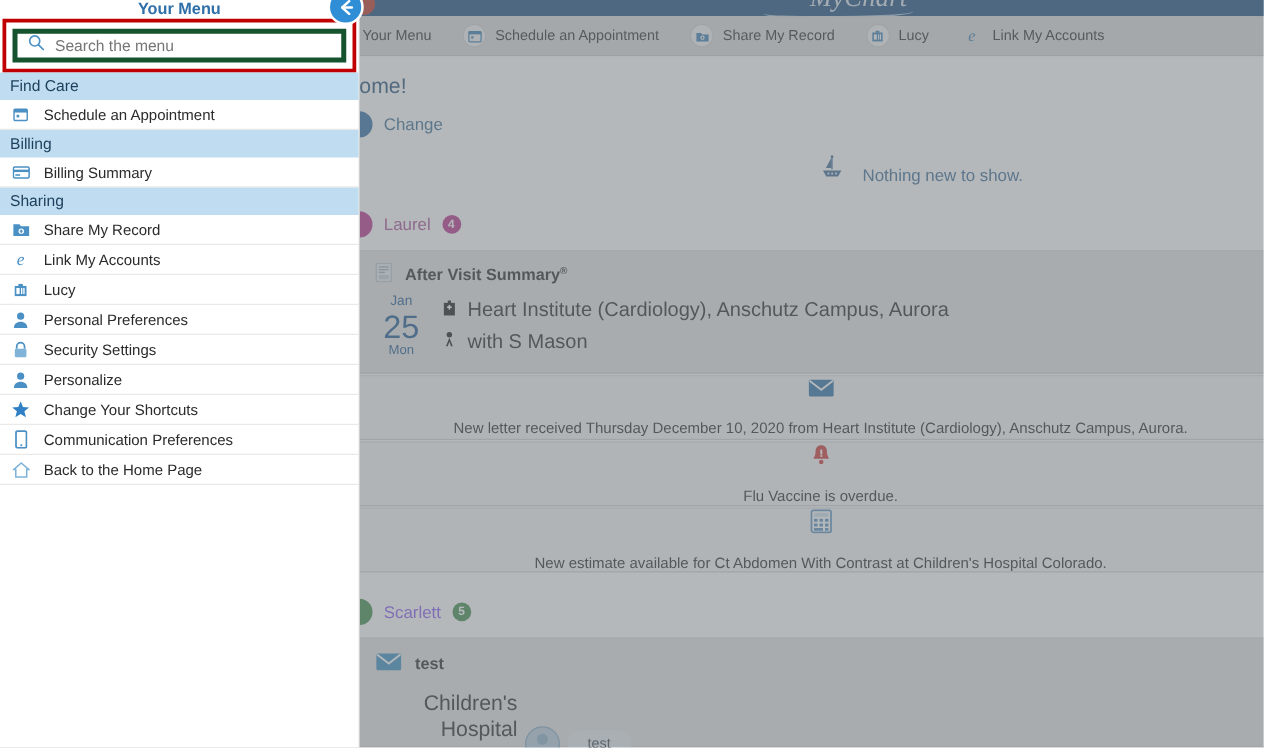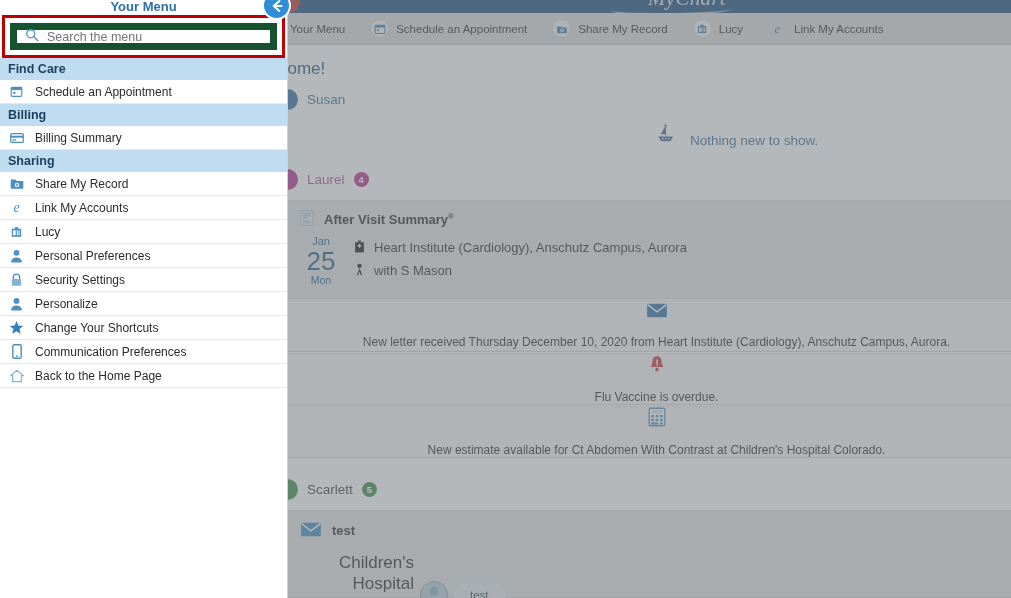--- a/index.html
+++ b/index.html
@@ -115,21 +115,21 @@
   }
   .avs-body { display: flex; padding: 2px 0 12px 14px; gap: 14px; }
   .avs-date {
     width: 38px; text-align: center; color: #1f5c96; line-height: 1.05;
     flex: 0 0 auto;
   }
   .avs-mon { font-size: 11px; }
   .avs-day { font-size: 26px; font-weight: normal; }
   .avs-dow { font-size: 10.5px; }
   .avs-lines { display: flex; flex-direction: column; gap: 7px; padding-top: 4px; }
-  .avs-line { display: flex; align-items: flex-start; gap: 9px; font-size: 13px; color: #2b2b2b; }
+  .avs-line { display: flex; align-items: flex-end; gap: 9px; font-size: 16px; color: #2b2b2b; }
 
   .notif {
     position: absolute; left: 288px; right: 0;
     background: #f7f7f7;
     border-top: 1px solid #e2e2e2;
     border-bottom: 1px solid #d6d6d6;
     display: flex; align-items: center; gap: 13px;
     padding-left: 14px;
     font-size: 12px; color: #2b2b2b; flex-direction: column;
   }
@@ -167,33 +167,33 @@
     text-align: center; color: #2f6fa8; font-size: 13px; font-weight: bold;
     padding: 0 0 2px 0; height: 15px; line-height: 13px;
   }
   .sb-search-wrap {
     border: 3px solid #c00000;
     margin: 0 2px; padding: 5px;
     height: 43px;
   }
   .sb-search {
     width: 100%; height: 100%;
-    border: 7px solid #14532d; background: #fff;
+    border: 4px solid #14532d; background: #fff;
     display: flex; align-items: center; gap: 8px;
     padding: 0 8px;
     justify-content: space-between;
   }
   .sb-search input {
     border: none; outline: none; background: transparent;
     font-family: "Liberation Sans", sans-serif;
     font-size: 12.5px; color: #5c6a72; width: 100%;
   }
   .sb-group {
     background: #bfdcf0; color: #1c3f5c;
-    font-size: 12.5px; font-weight: bold;
+    font-size: 12.5px; font-weight: normal;
     padding: 4px 0 4px 8px; height: 22px;
   }
   .sb-item {
     display: flex; align-items: center; gap: 11px;
     height: 24px; padding-left: 9px;
     border-bottom: 1px solid #e9e9e9;
     font-size: 12px; color: #2b2b2b;
     cursor: pointer;
   }
   .sb-ico { width: 15px; height: 15px; flex: 0 0 auto;
@@ -271,21 +271,21 @@
         <span>Link My Accounts</span>
       </div>
     </div>
 
     <div class="content">
 
       <div class="welcome">Welcome!</div>
 
       <div class="person-row" style="left:277px; top:44px;">
         <span class="avatar-circle" style="background:#2f6fa8;"></span>
-        <span class="person-name" style="color:#3a6e96;">Susan</span>
+        <span class="person-name" style="color:#3a6e96;">Change</span>
       </div>
 
       <div class="nothing-new">
         <span>
           <svg width="22" height="22" viewBox="0 0 24 24">
             <path d="M11.2 3.2v9.2h-5z" fill="#3c6e9a"></path>
             <rect x="11" y="2.6" width="1.1" height="11" fill="#3c6e9a"></rect>
             <circle cx="11.6" cy="2.6" r="1.2" fill="#3c6e9a"></circle>
             <path d="M3.6 14.6h16.2l-3 5.2H6.6z" fill="#3c6e9a"></path>
             <circle cx="8.4" cy="17.2" r="0.85" fill="#ffffff"></circle>
@@ -381,21 +381,21 @@
             <circle cx="11" cy="17.2" r="2" fill="#cf3b3b"></circle>
             <rect x="10.2" y="6.2" width="1.7" height="4.4" fill="#ffffff"></rect>
             <circle cx="11.05" cy="11.9" r="0.95" fill="#ffffff"></circle>
           </svg>
         </span>
         <span>Flu Vaccine is overdue.</span>
       </div>
 
       <div class="person-row" style="left:277px; top:434px;">
         <span class="avatar-circle" style="background:#3f8f4f;"></span>
-        <span class="person-name" style="color:#404040;">Scarlett</span>
+        <span class="person-name" style="color:#8b5cf6;">Scarlett</span>
         <span class="count-badge" style="background:#3f8f4f;">5</span>
       </div>
 
       <div class="card" style="top:465px; bottom:0;">
         <div class="card-title">
           <span>
             <svg width="22" height="18" viewBox="0 0 24 20">
               <rect x="1" y="3" width="22" height="15" rx="1.4" fill="#3a8ec4"></rect>
               <path d="M1.6 4 L12 12 L22.4 4" fill="none" stroke="#ffffff" stroke-width="1.6"></path>
             </svg>

